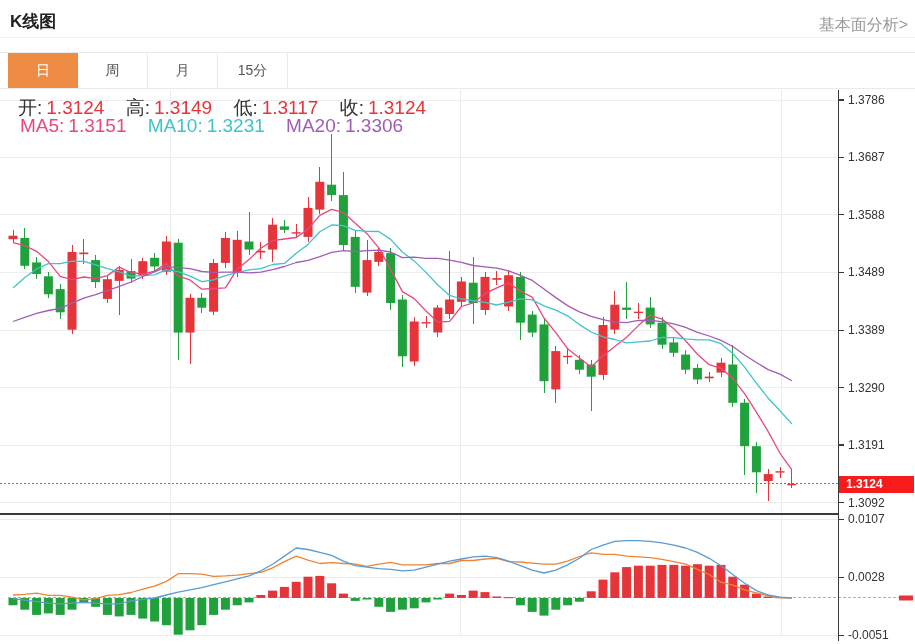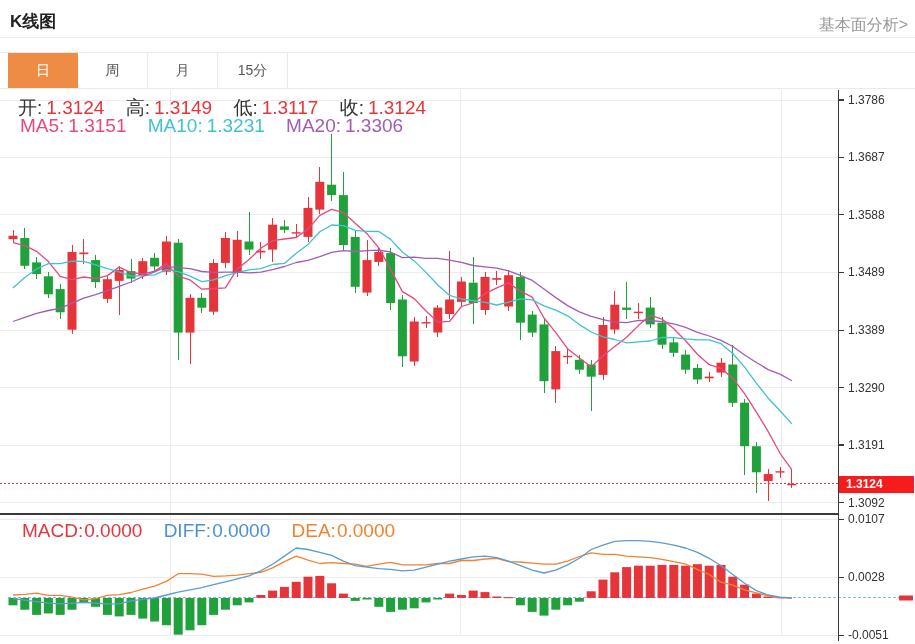--- a/index.html
+++ b/index.html
@@ -296,21 +296,16 @@
     <span class="lab">低:</span><span class="gap" style="color:#e5353a">1.3117</span>
     <span class="lab">收:</span><span style="color:#e5353a">1.3124</span>
   </div>
 
   <div class="legend" style="left:20px;top:115px;">
     <span style="color:#e8487e">MA5:</span><span class="gap" style="color:#e8487e">1.3151</span>
     <span style="color:#3fc3cd">MA10:</span><span class="gap" style="color:#3fc3cd">1.3231</span>
     <span style="color:#a25cb8">MA20:</span><span style="color:#a25cb8">1.3306</span>
   </div>
 
-  <div class="legend" style="left:22px;top:520px;">
-    <span style="color:#e5353a">MACD:</span><span class="gap" style="color:#e5353a;margin-left:-3px">0.0000</span>
-    <span style="color:#4a90d9">DIFF:</span><span class="gap" style="color:#4a90d9;margin-left:-3px">0.0000</span>
-    <span style="color:#ef8432">DEA:</span><span style="color:#ef8432;margin-left:-3px">0.0000</span>
-  </div>
 
   <div class="badge">1.3124</div>
 
 </div>
 
 </body></html>

